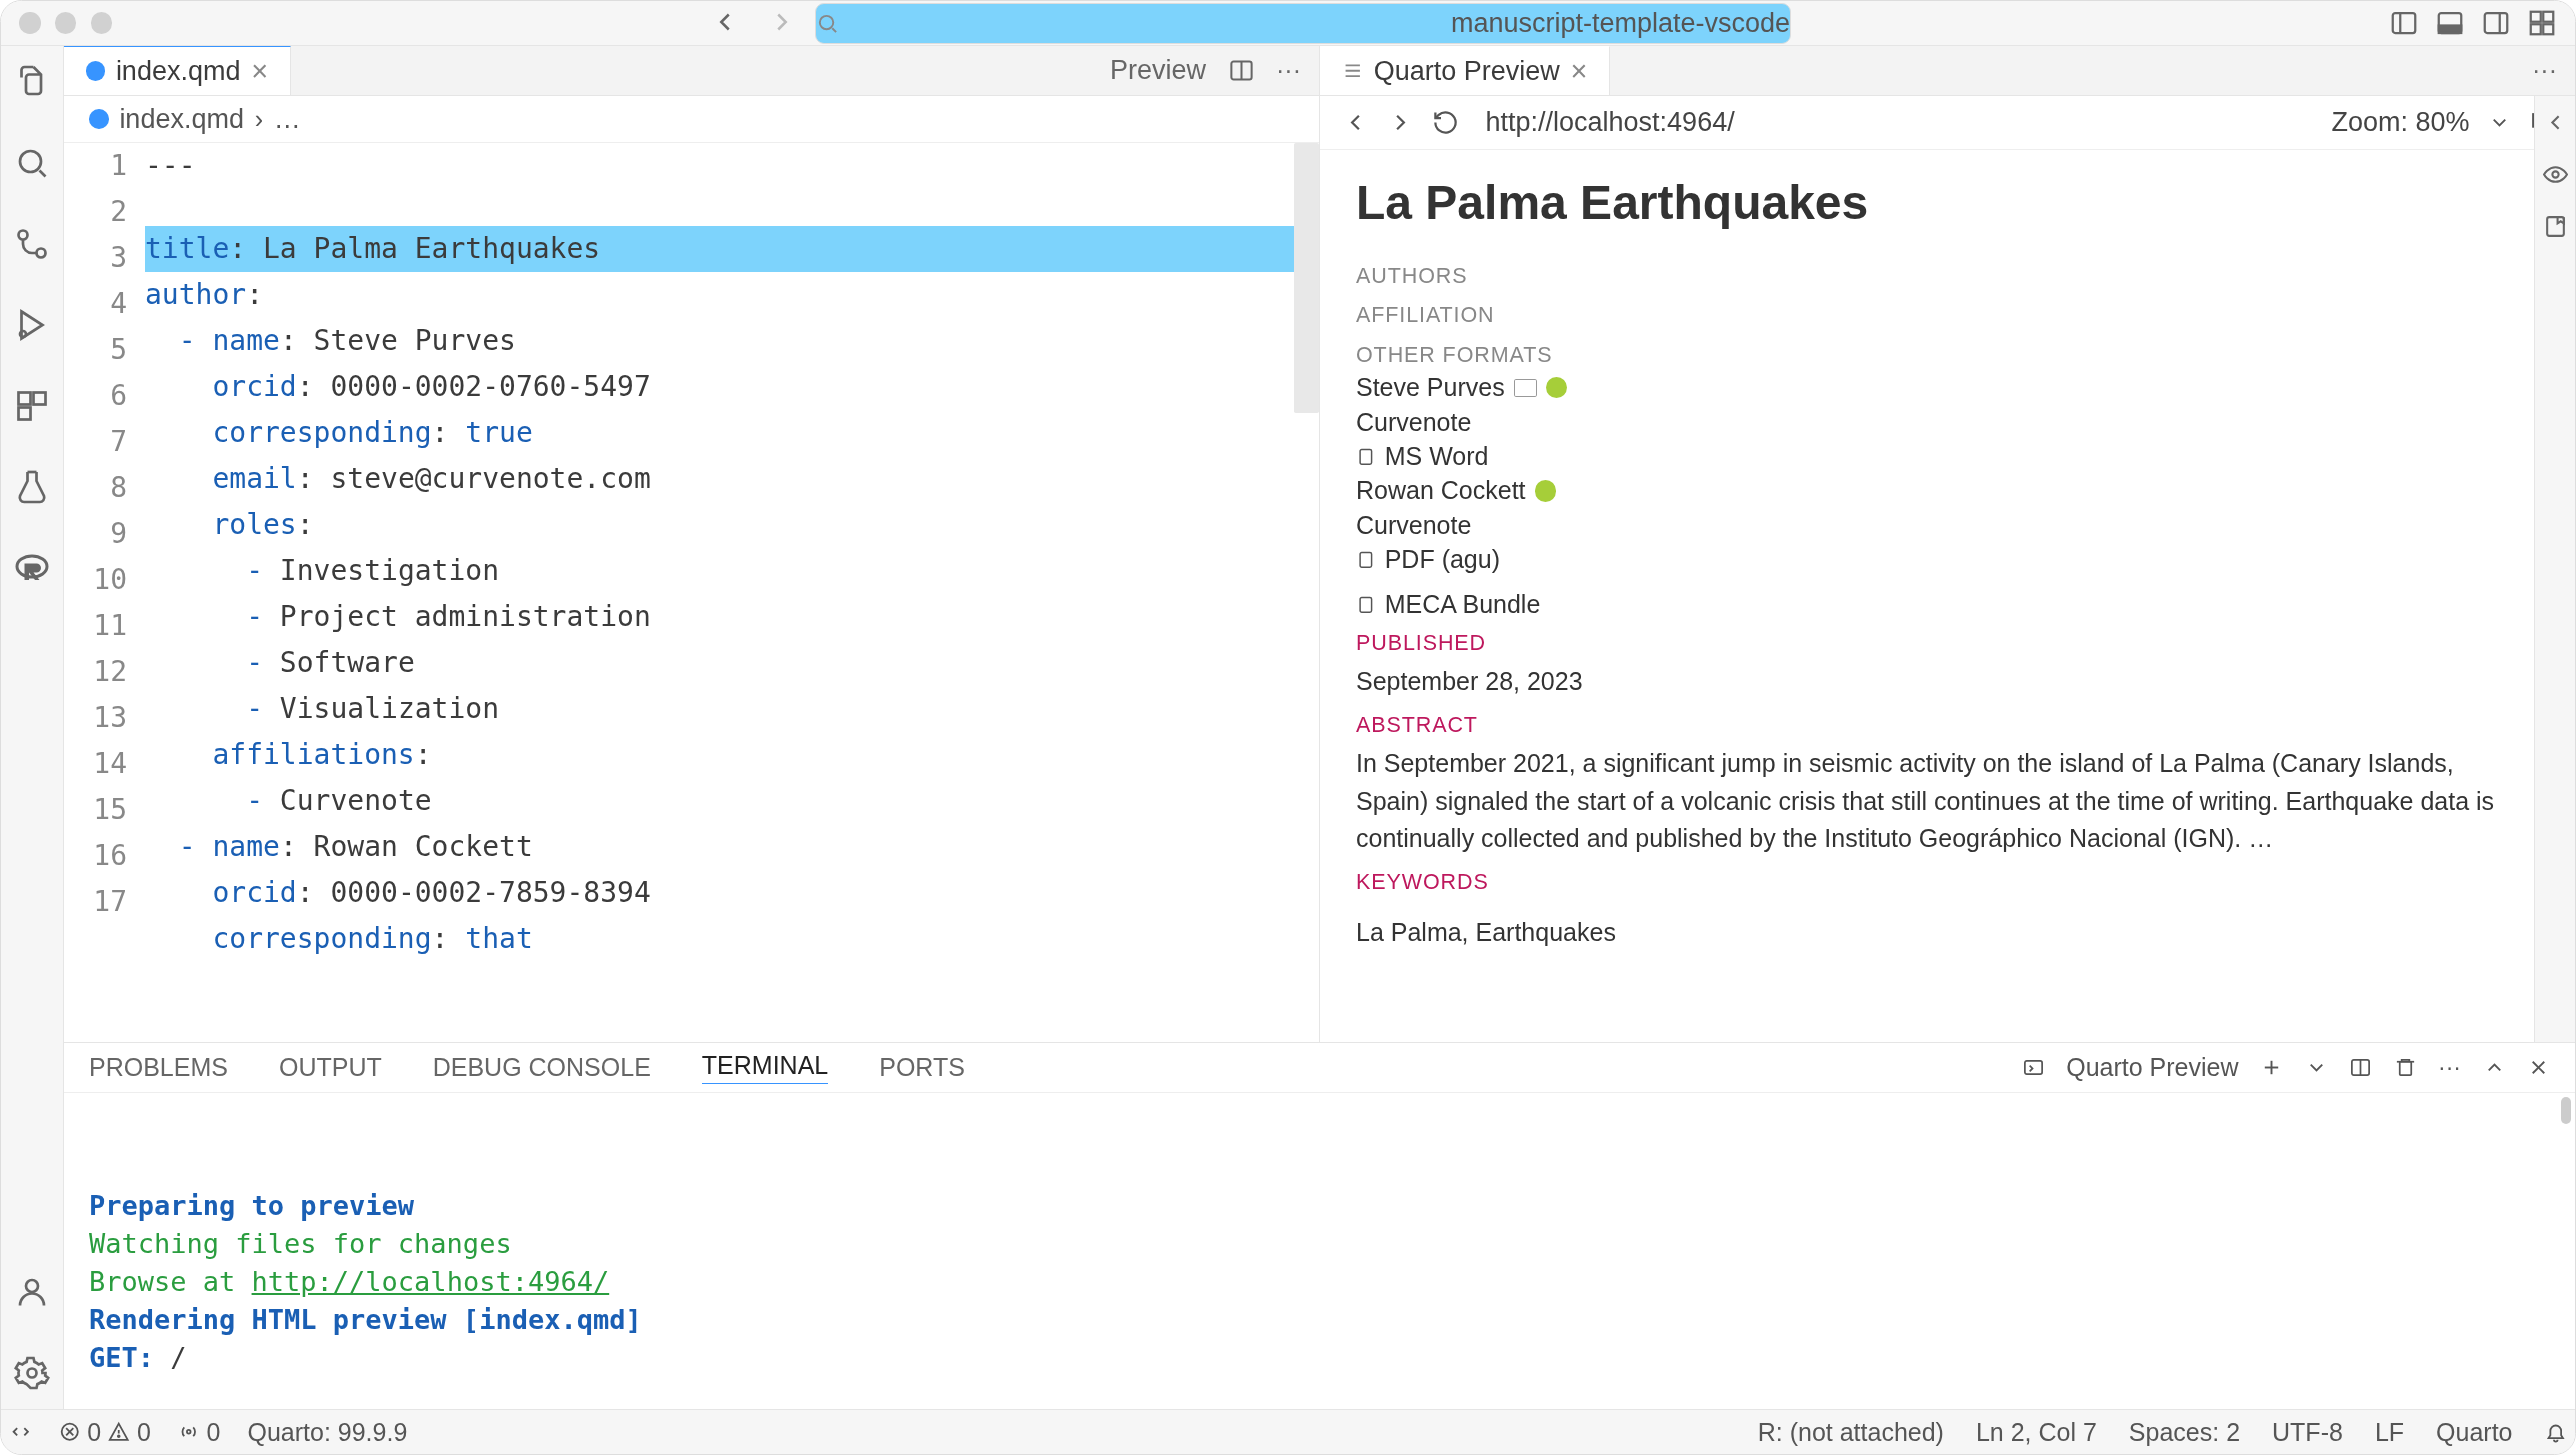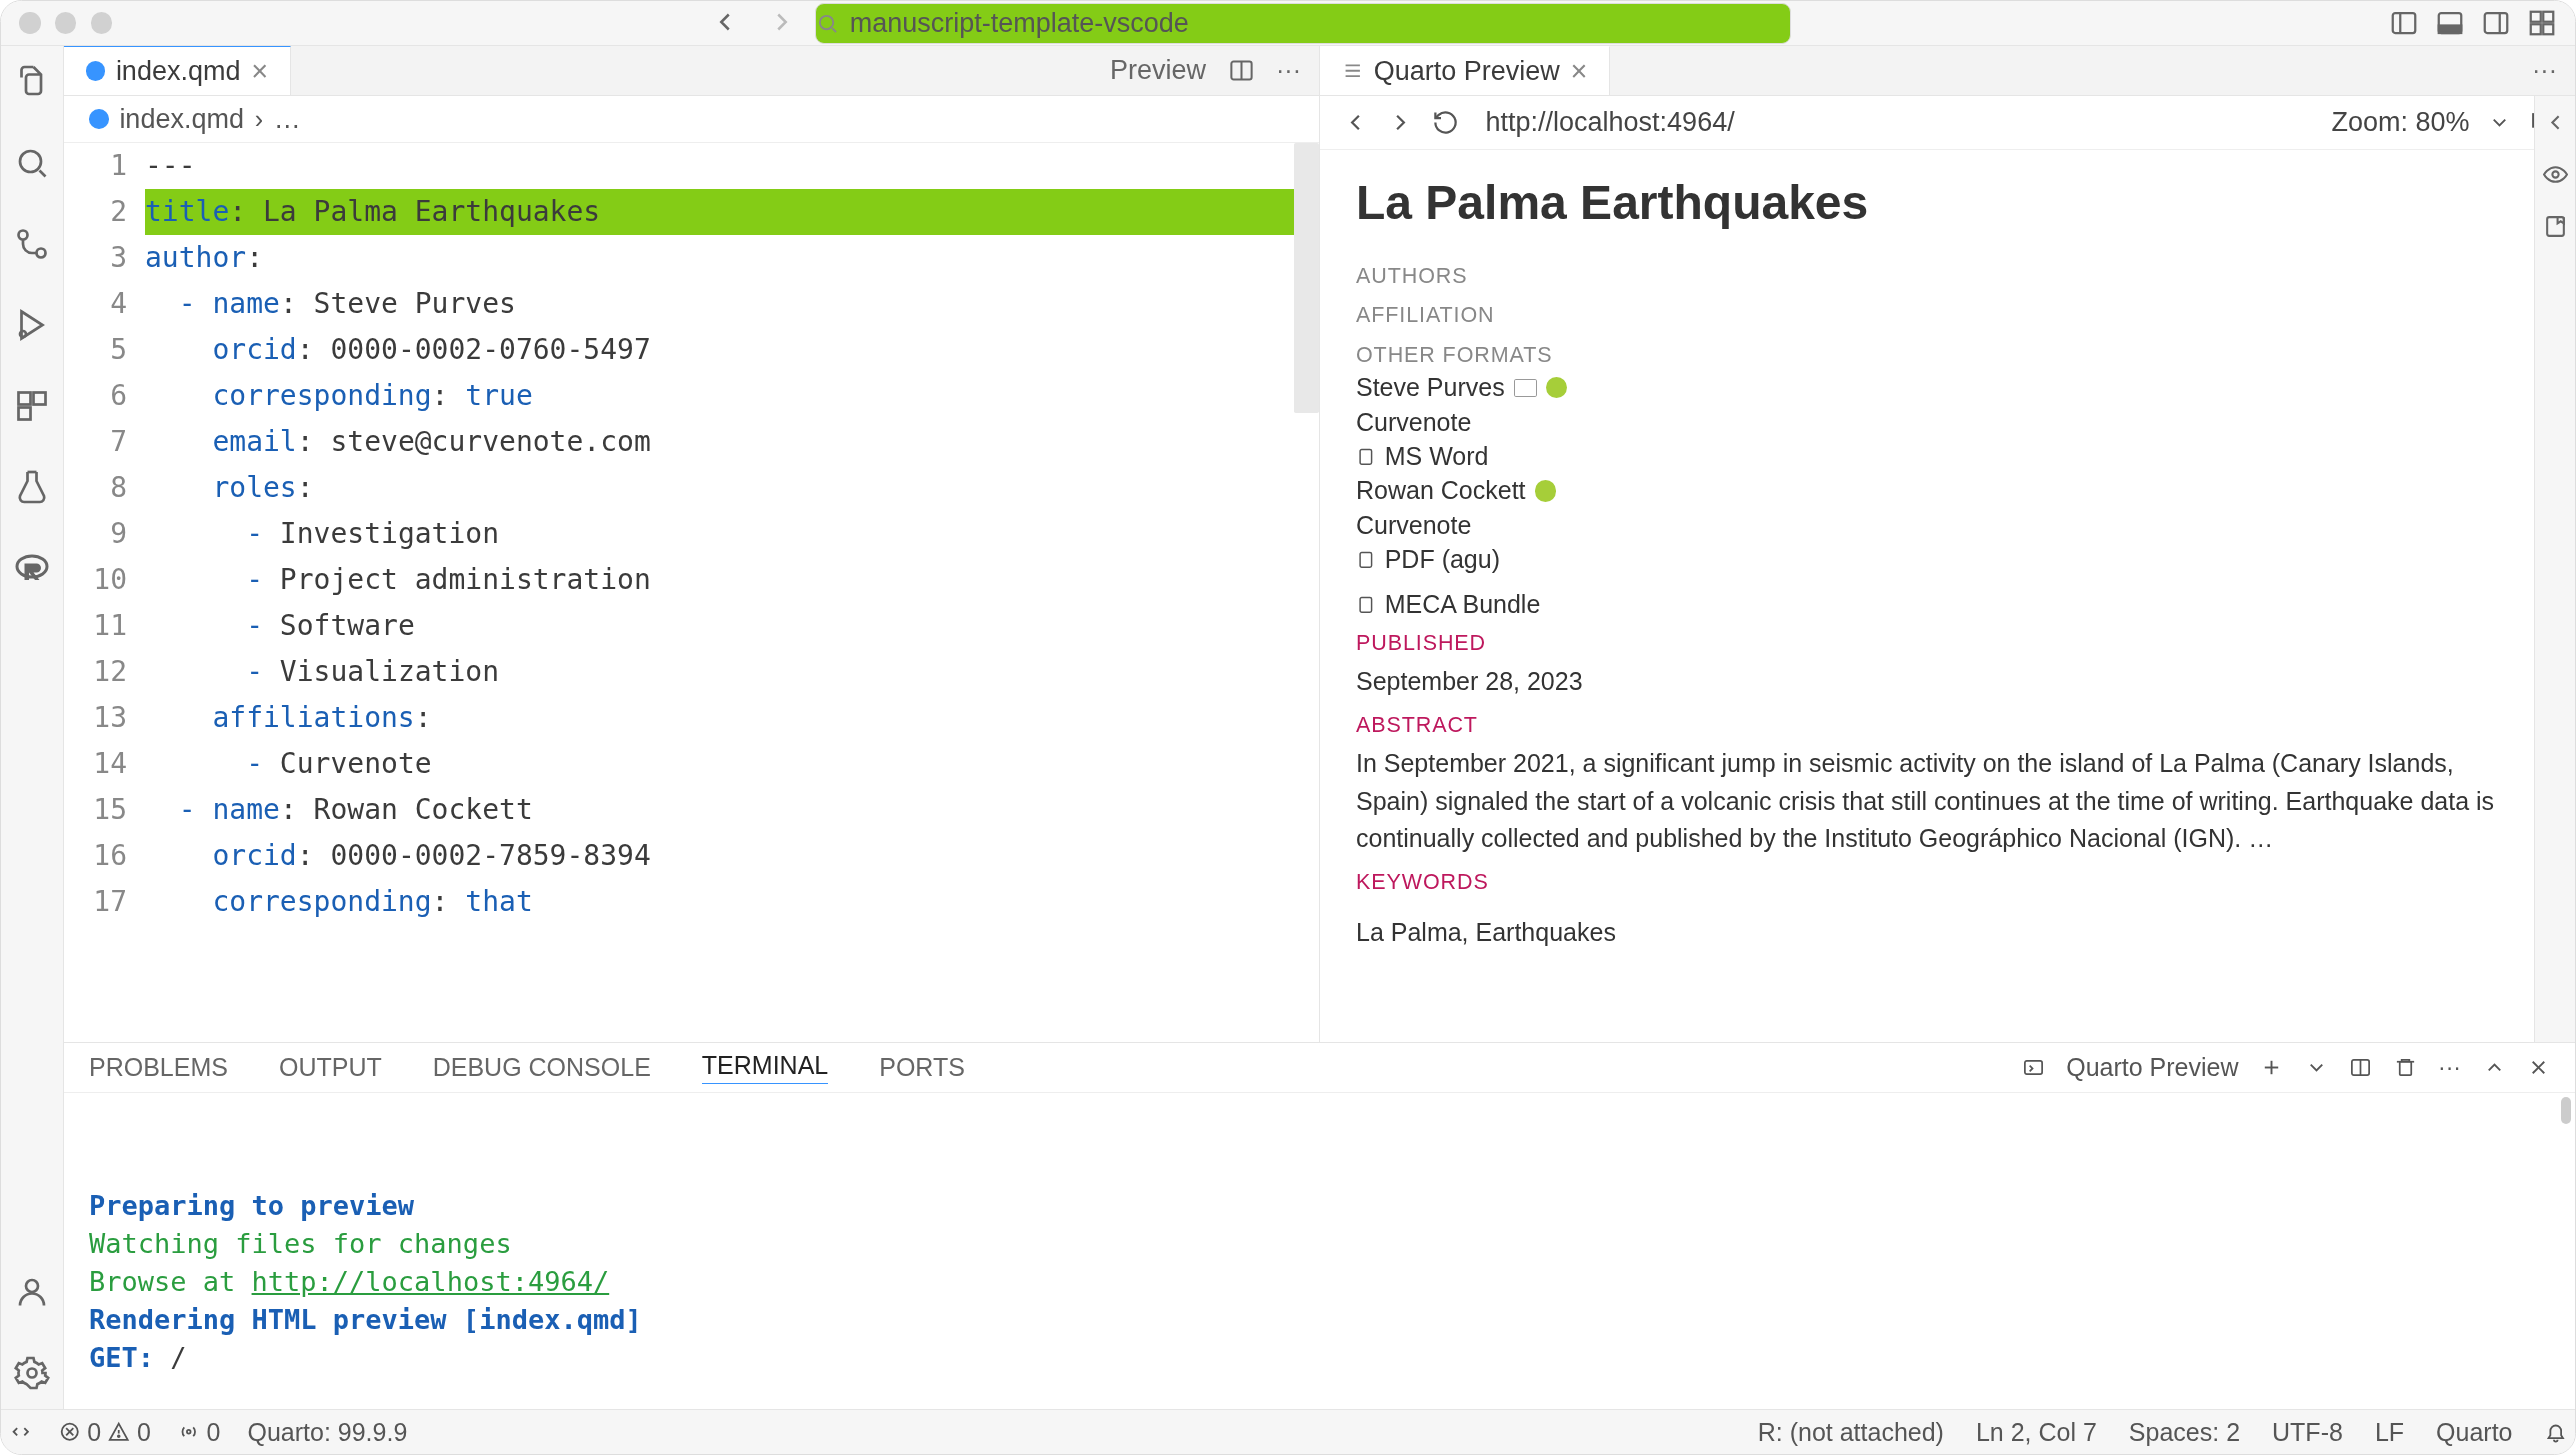--- a/index.html
+++ b/index.html
@@ -4,21 +4,21 @@
 <style>
 * { box-sizing: border-box; margin: 0; padding: 0; }
 html, body { width: 2576px; height: 1455px; font-family: -apple-system, BlinkMacSystemFont, "Segoe UI", sans-serif; background: #ffffff; color: #3b3b3b; overflow: hidden; }
 body { border-radius: 21.5px; border: 0.9px solid #ddd; }
 
 
 .titlebar { height: 45px; display: flex; align-items: center; padding: 0 18px; background: #f6f6f6; border-bottom: 0.9px solid #e5e5e5; }
 .traffic { display: flex; gap: 14.3px; }
 .dot { width: 21.5px; height: 21.5px; border-radius: 50%; background: #d1d1d1; }
 .nav-arrows { margin-left: auto; display: flex; gap: 27px; align-items: center; margin-right: 18px; color: #888; }
-.url-bar { flex: 0 0 auto; width: 976px; height: 41px; background: #84cc16; border: 0.9px solid #ddd; border-radius: 9px; display: flex; align-items: center; justify-content: flex-start; gap: 10.7px; color: #555; font-size: 27px; }
+.url-bar { flex: 0 0 auto; width: 976px; height: 41px; background: #7dd3fc; border: 0.9px solid #ddd; border-radius: 9px; display: flex; align-items: center; justify-content: space-between; gap: 10.7px; color: #555; font-size: 27px; }
 .layout-icons { margin-left: auto; display: flex; gap: 16px; }
 .layout-icons svg { width: 30px; height: 30px; }
 
 
 .main { display: flex; height: calc(100% - 45px - 45px); }
 .activitybar { width: 63px; background: #f6f6f6; display: flex; flex-direction: column; align-items: center; padding-top: 18px; gap: 45px; border-right: 0.9px solid #e5e5e5; }
 .activitybar svg { width: 36px; height: 36px; color: #666; }
 .activitybar .bottom { margin-top: auto; padding-bottom: 18px; display: flex; flex-direction: column; gap: 45px; align-items: center; }
 
 .workarea { flex: 1; display: flex; flex-direction: column; }
@@ -32,21 +32,21 @@
 .tab .close { color: #888; font-size: 29px; line-height: 1; }
 .tab-actions-right { margin-left: auto; display: flex; align-items: center; gap: 21.5px; padding-right: 18px; color: #666; font-size: 27px; }
 
 .breadcrumb { height: 47px; display: flex; align-items: center; gap: 10.7px; padding: 0 25px; font-size: 27px; color: #555; background: #fff; border-bottom: 0.9px solid #eee; }
 .breadcrumb .file-icon { width: 19.7px; height: 19.7px; border-radius: 50%; background: #3794ff; display:inline-block; }
 
 .code { flex: 1; display: flex; overflow: hidden; font-family: "SF Mono", Menlo, Consolas, monospace; font-size: 28px; line-height: 46px; background: #fff; position: relative; }
 .gutter { width: 81px; text-align: right; color: #888; padding-right: 18px; }
 .gutter div, .codecol div { height: 46px; white-space: pre; }
 .codecol { flex: 1; }
-.codecol div.hl { background: #84cc16; }
+.codecol div.hl { background: #7dd3fc; margin-top: 37px; }
 .tok-key { color: #1a5fb4; }
 .tok-str { color: #3b3b3b; }
 .tok-bool { color: #1a5fb4; }
 .tok-dash { color: #1a5fb4; }
 .minimap { position: absolute; right: 0; top: 0; width: 25px; height: 30%; background: #e8e8e8; border-radius: 1.8px; }
 
 
 .preview-nav { height: 54px; display: flex; align-items: center; gap: 18px; padding: 0 21.5px; font-size: 27px; color: #444; background: #fff; border-bottom: 0.9px solid #eee; }
 .preview-nav .spacer { flex: 1; }
 .preview-nav .zoom { color: #444; }

